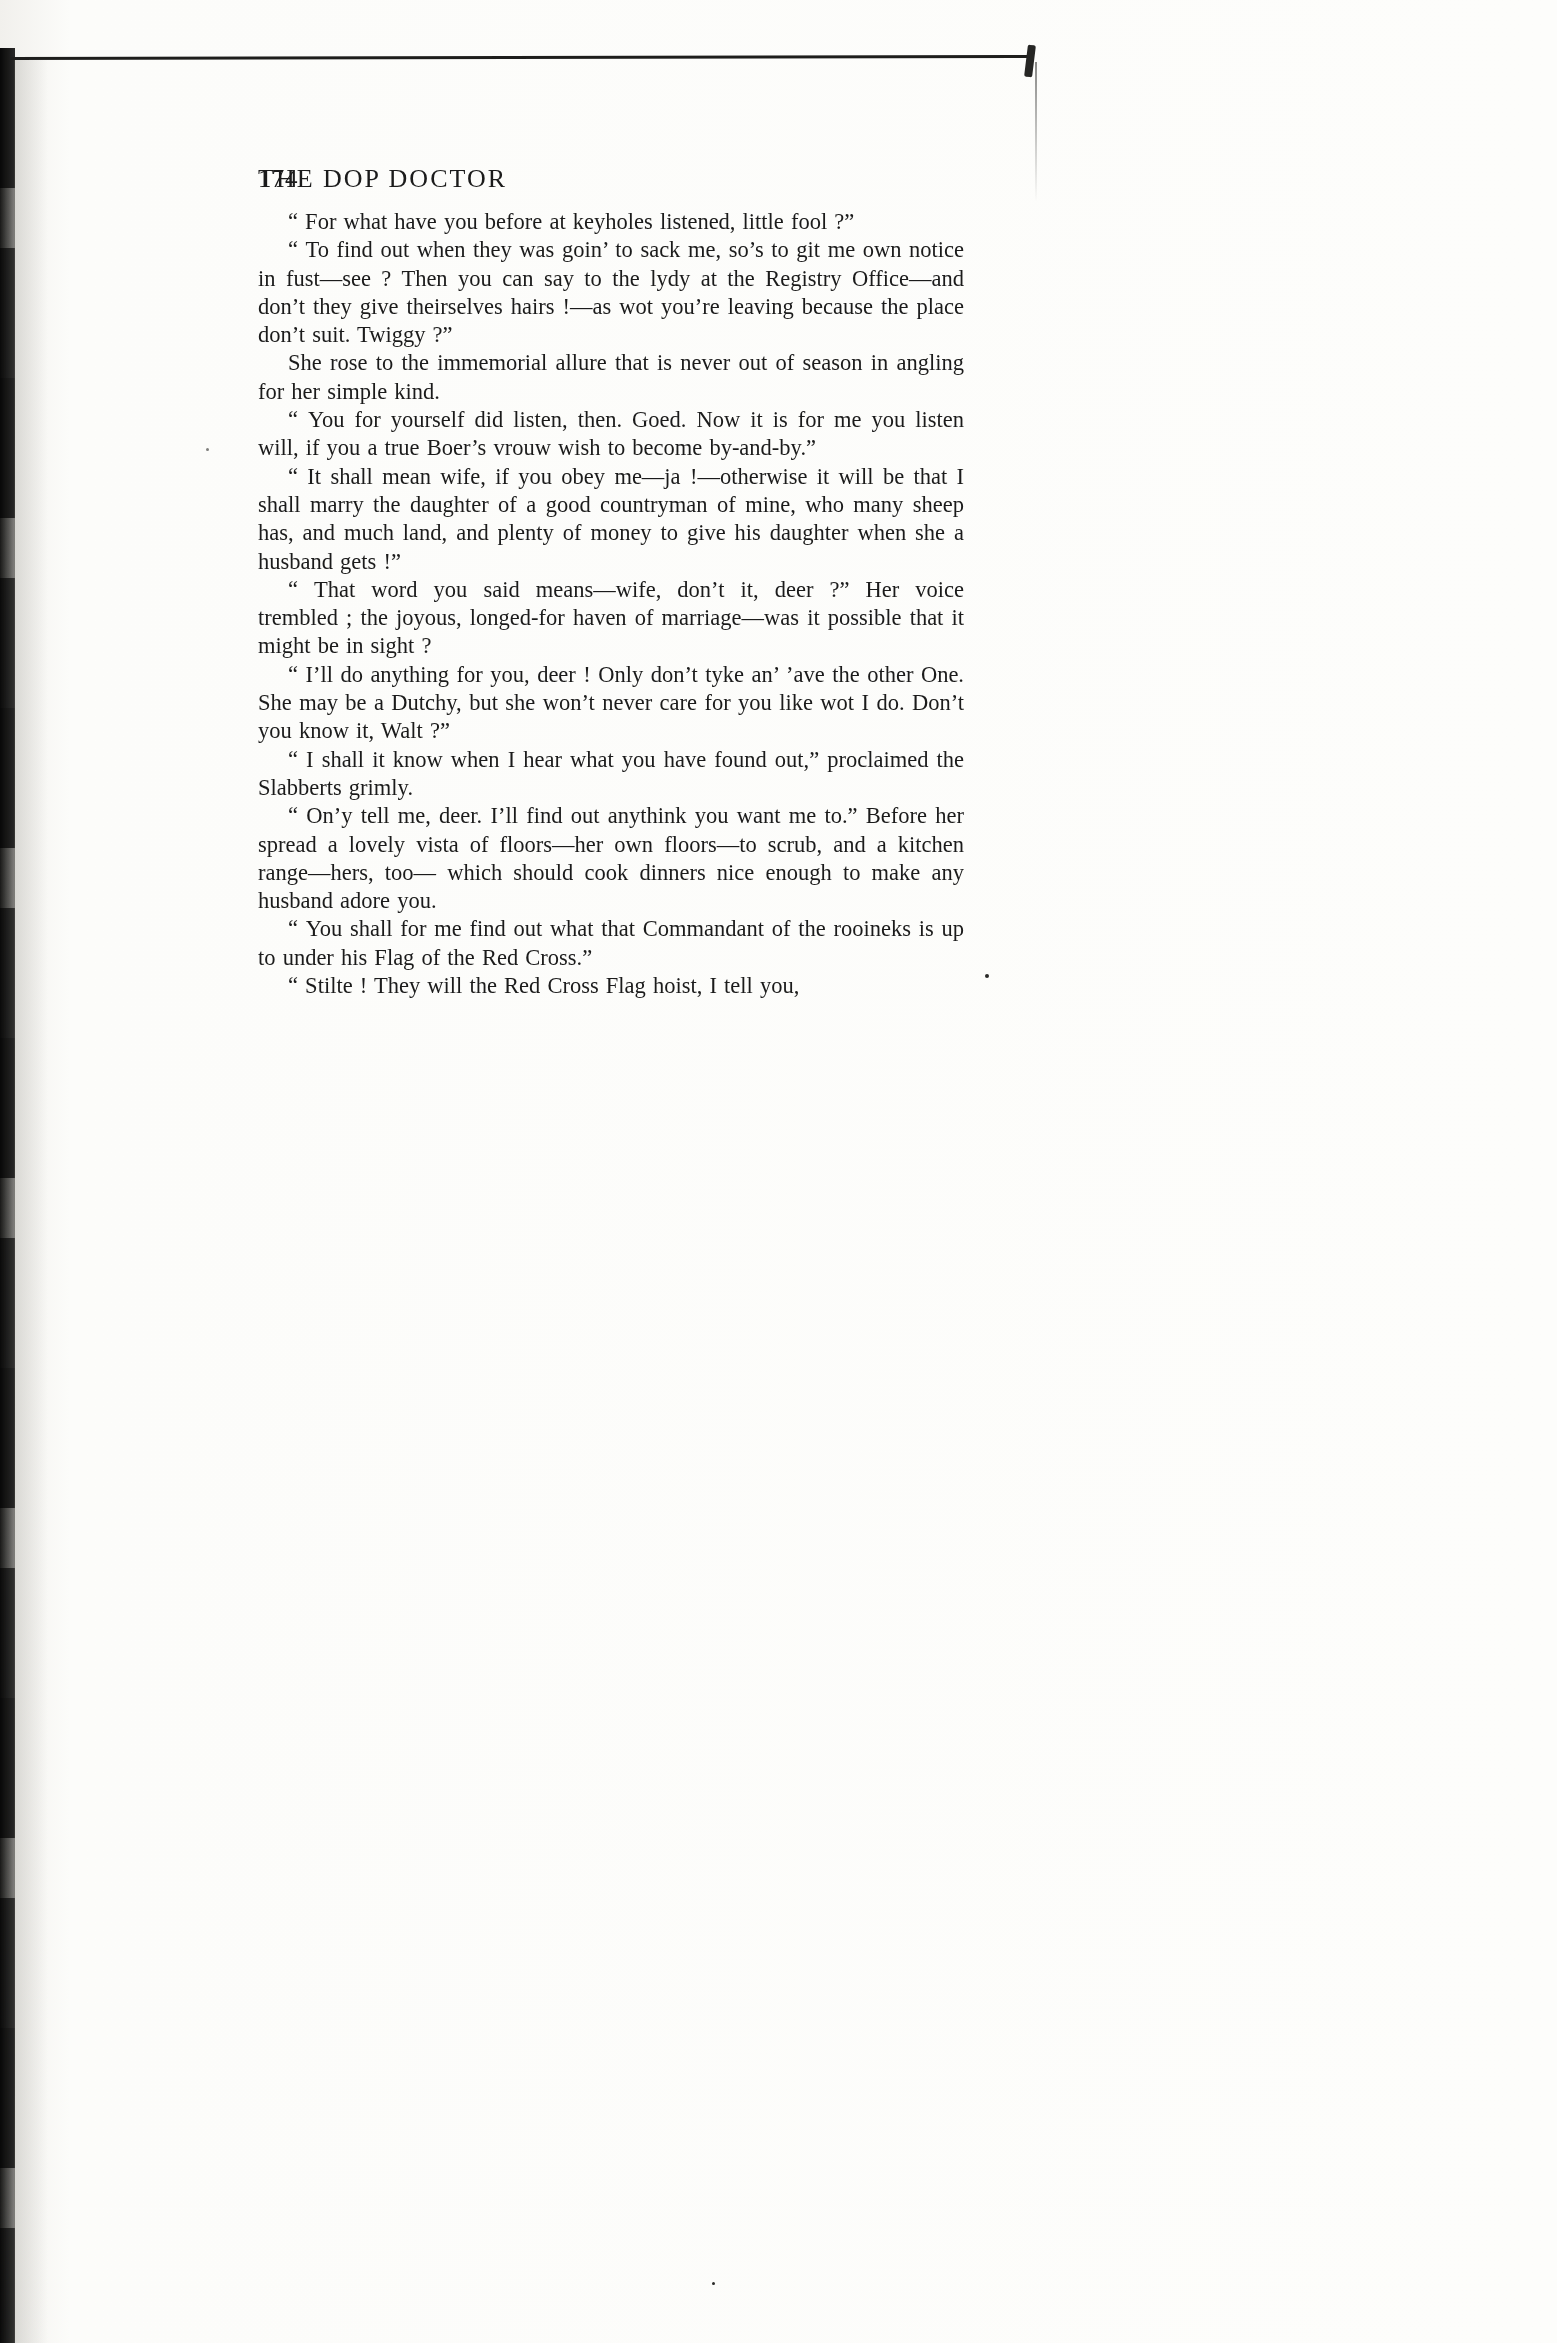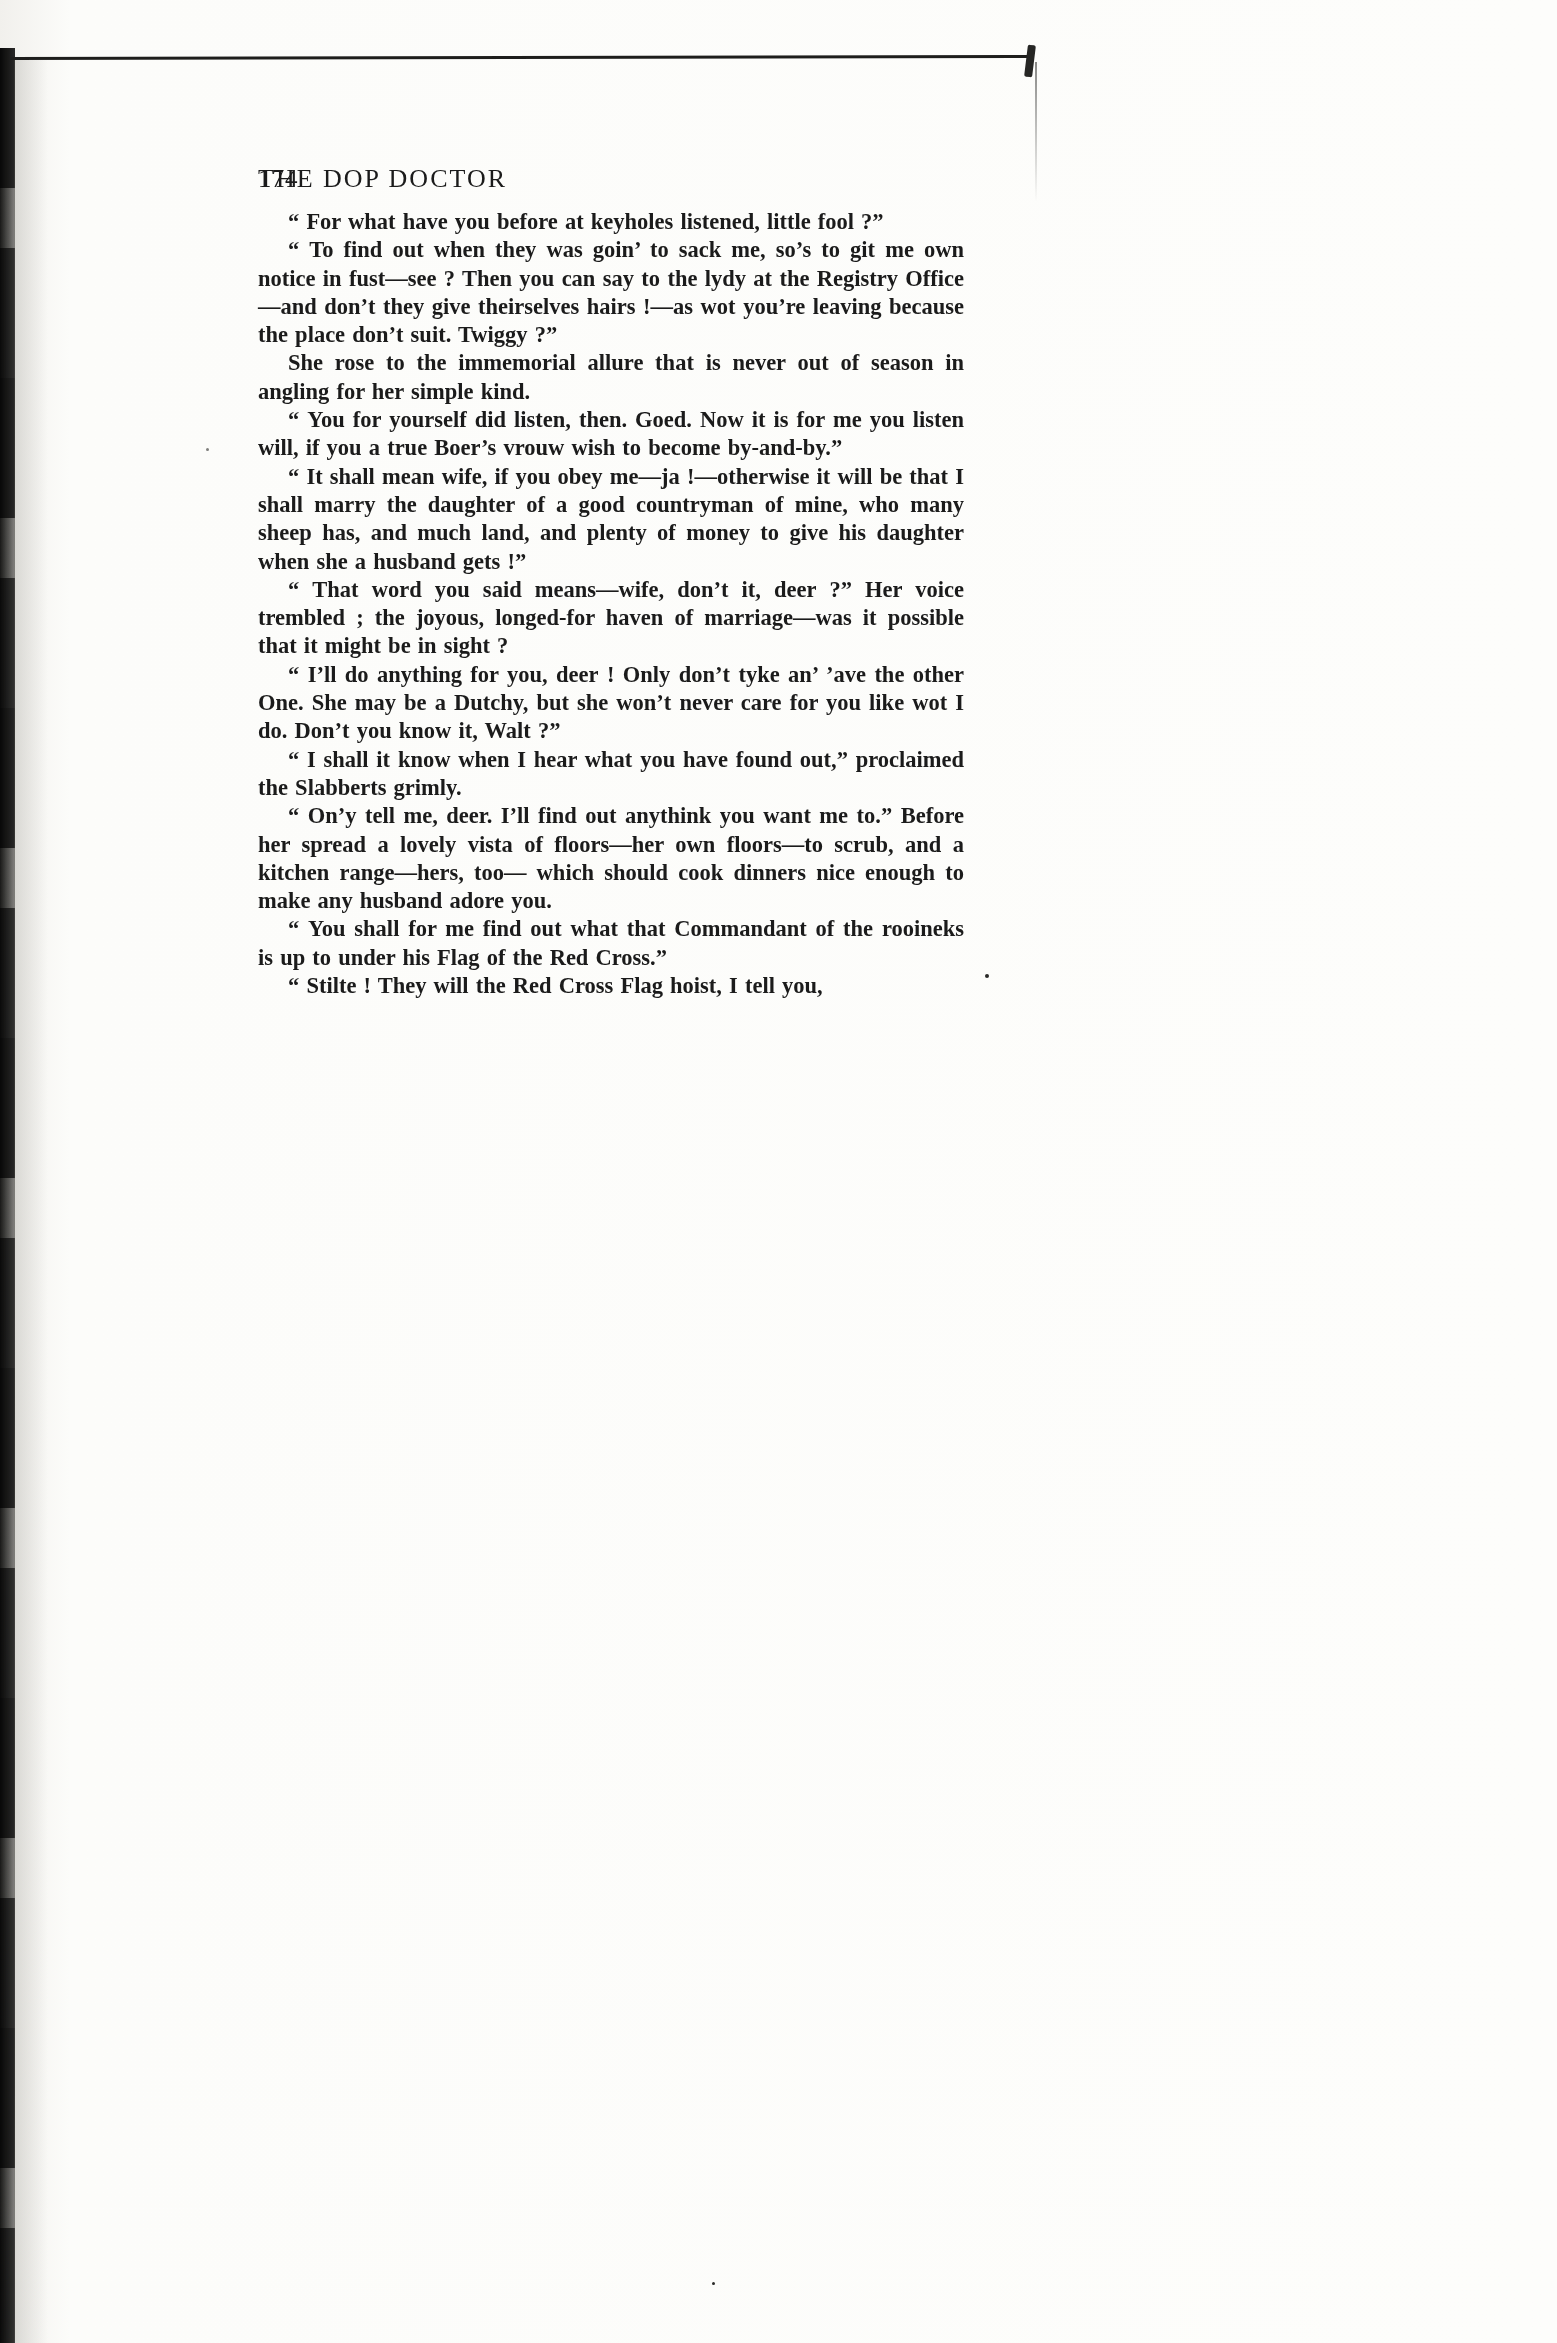--- a/index.html
+++ b/index.html
@@ -91,21 +91,20 @@
     position: absolute;
     left: 0; right: 0;
     text-align: left;
     letter-spacing: 2px;
   }
   .bodytext {
     font-size: 22.5px;
     line-height: 28.3px;
     text-align: justify;
     word-spacing: 1.5px;
-    font-weight: bold;
   }
   .bodytext p {
     margin: 0;
     text-indent: 30px;
   }
 </style>
 </head>
 <body>
 
 <div class="scan">

